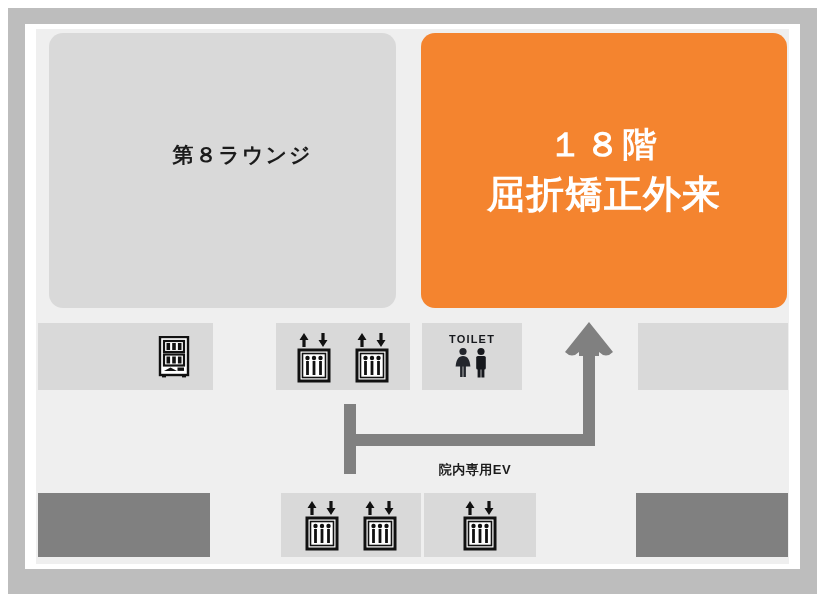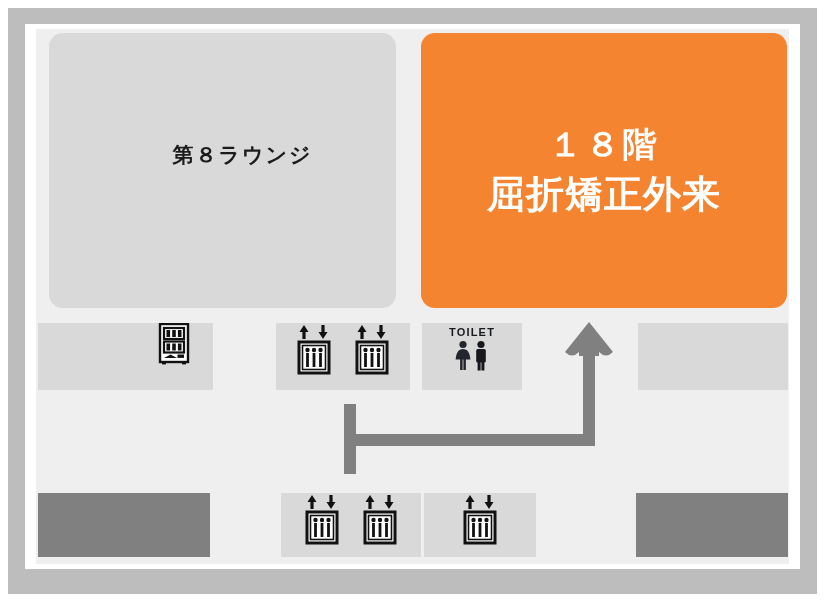--- a/index.html
+++ b/index.html
@@ -113,20 +113,21 @@
     box-sizing: border-box;
     display: flex;
     align-items: center;
     justify-content: center;
   }
   .tile-gray  { background: #d9d9d9; }
   .tile-dark  { background: #808080; }
 
   .icon-row {
     display: flex;
+    align-items: center;
     justify-content: center;
     gap: 18px;
     width: 100%;
     height: 100%;
   }
 
   
   .route {
     position: absolute;
     left: 330px;
@@ -257,20 +258,21 @@
                L283 30
                Q276 37 269 30
                L269 34
                L249 34
                L249 30
                Q242 37 235 30
                Z" fill="#808080"></path>
     </svg>
   </div>
 
+  <div class="ev-label">院内専用EV</div>
 
   <div class="tile tile-dark" style="left:38px; top:493px; width:172px; height:64px;"></div>
 
   <div class="tile tile-gray" style="left:281px; top:493px; width:140px; height:64px;">
     <div class="icon-row">
       <span>
         <svg width="40" height="52" viewBox="0 0 40 52">
           <path d="M10 2 L14.5 9 L11.6 9 L11.6 16 L8.4 16 L8.4 9 L5.5 9 Z" fill="#111"></path>
           <path d="M29 16 L24.5 9 L27.4 9 L27.4 2 L30.6 2 L30.6 9 L33.5 9 Z" fill="#111"></path>
           <rect x="5" y="19" width="30" height="31" fill="#ffffff" stroke="#111" stroke-width="3"></rect>

